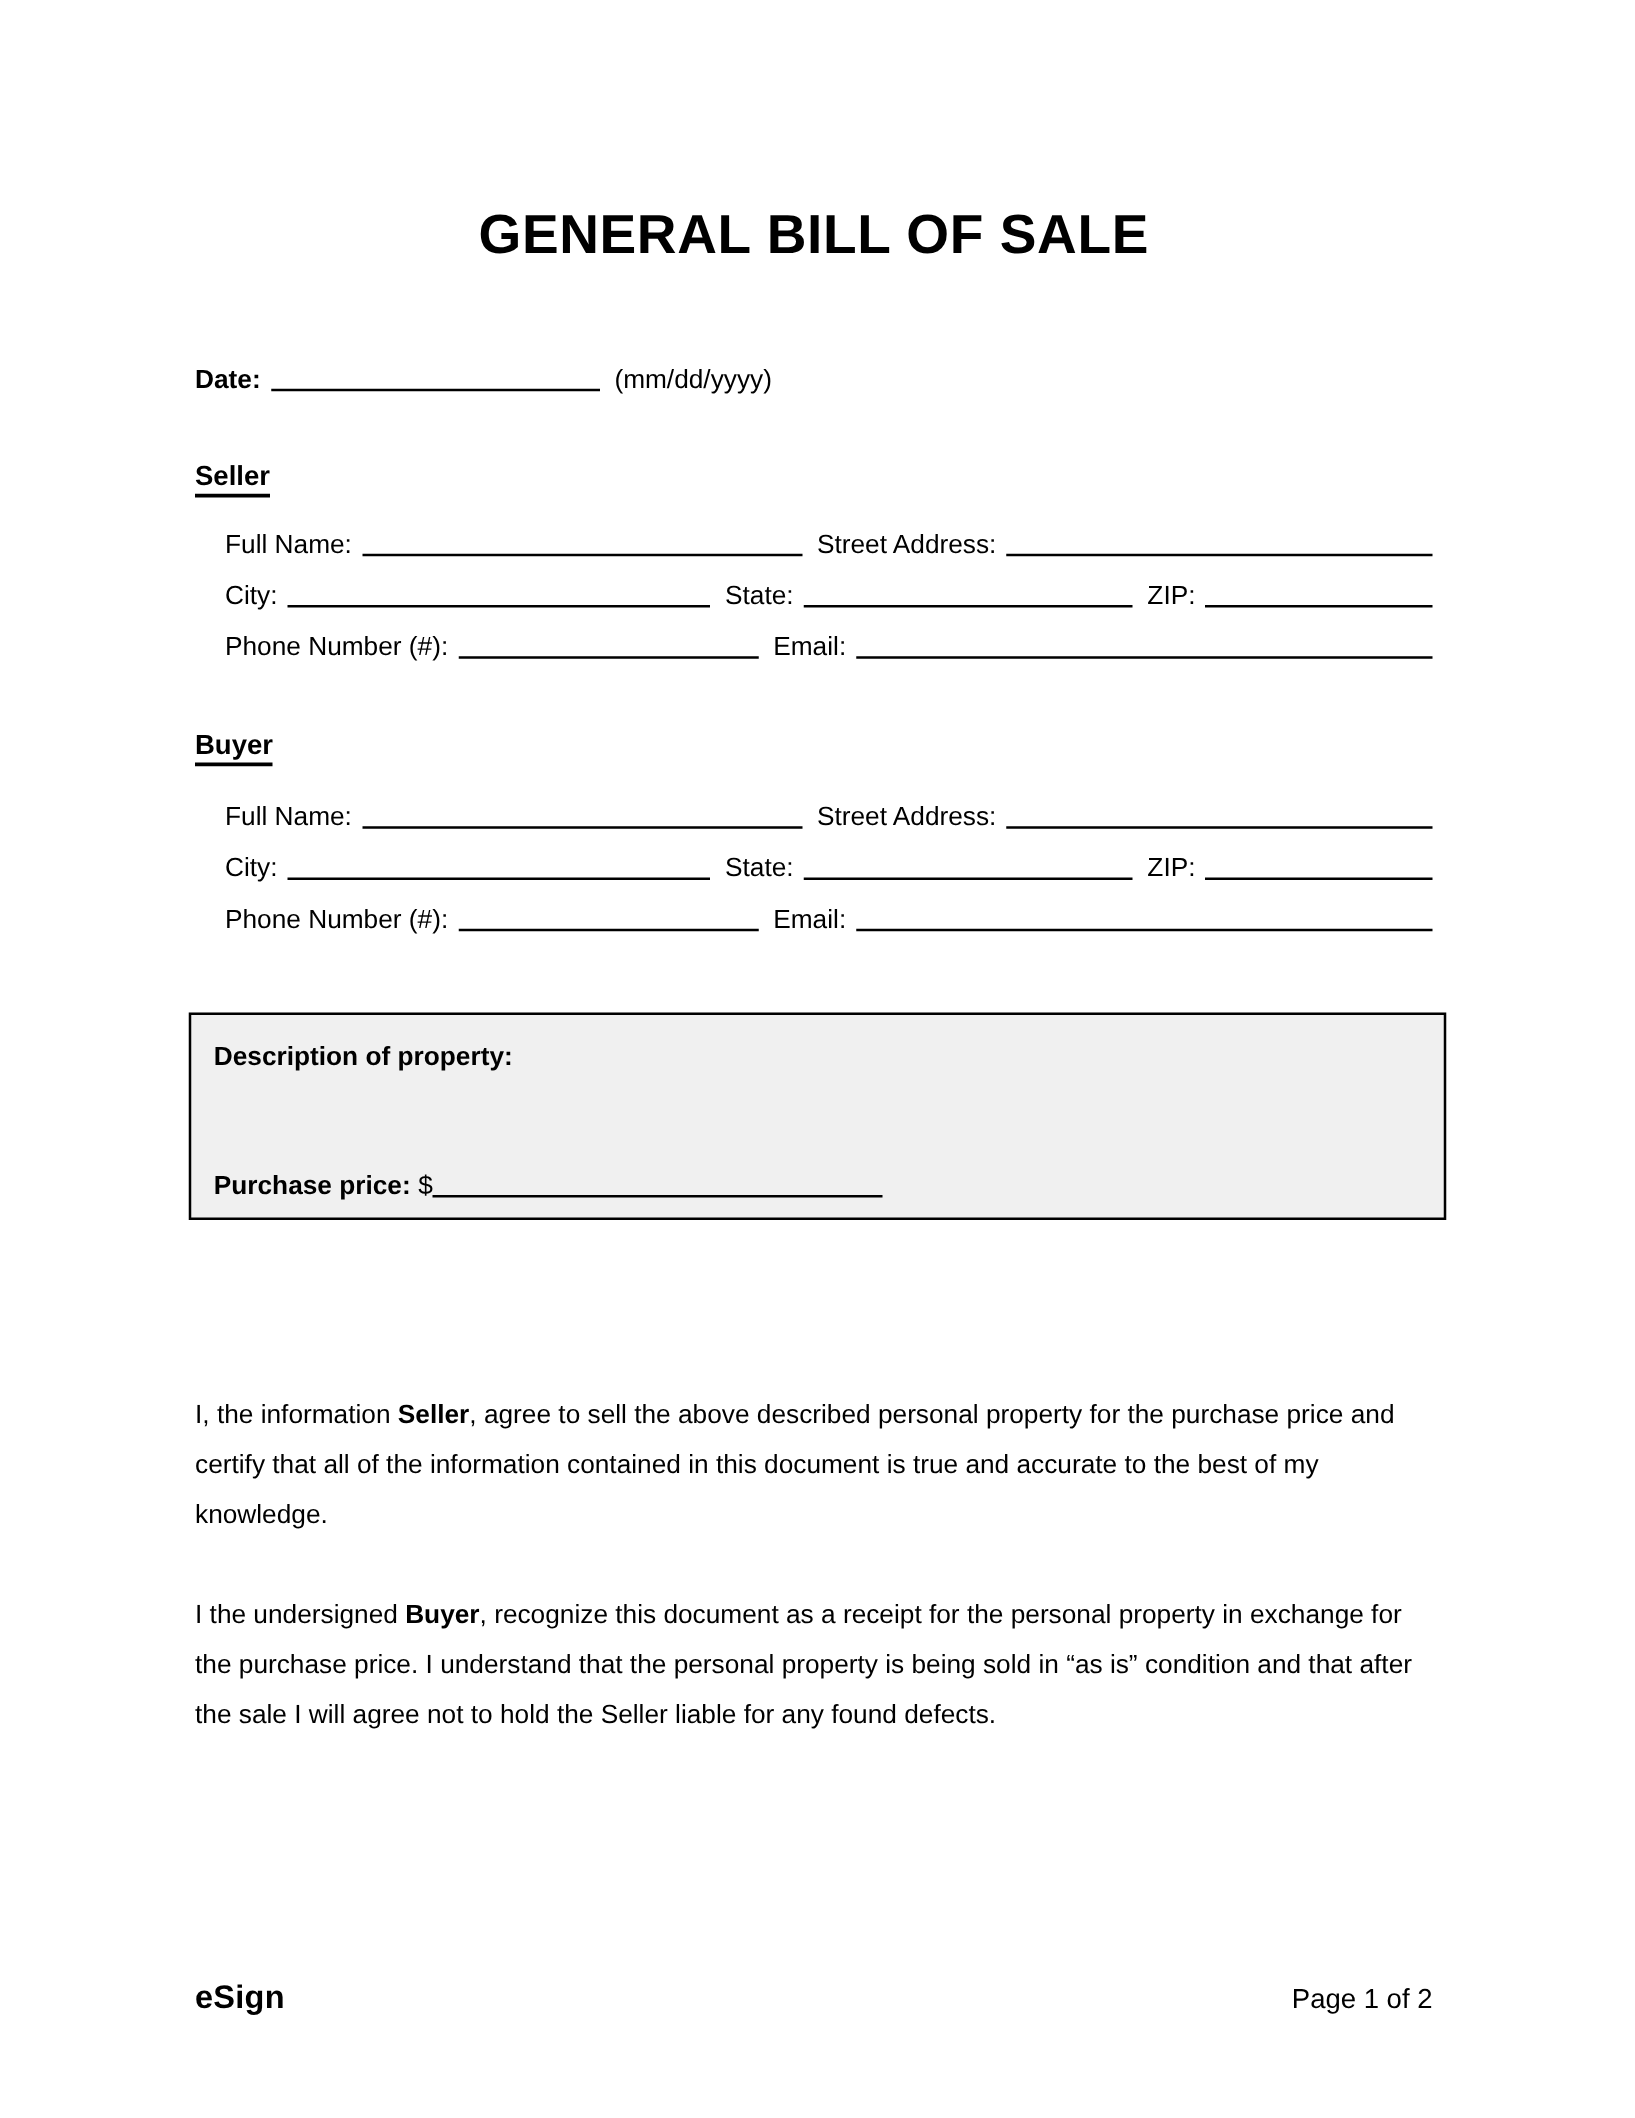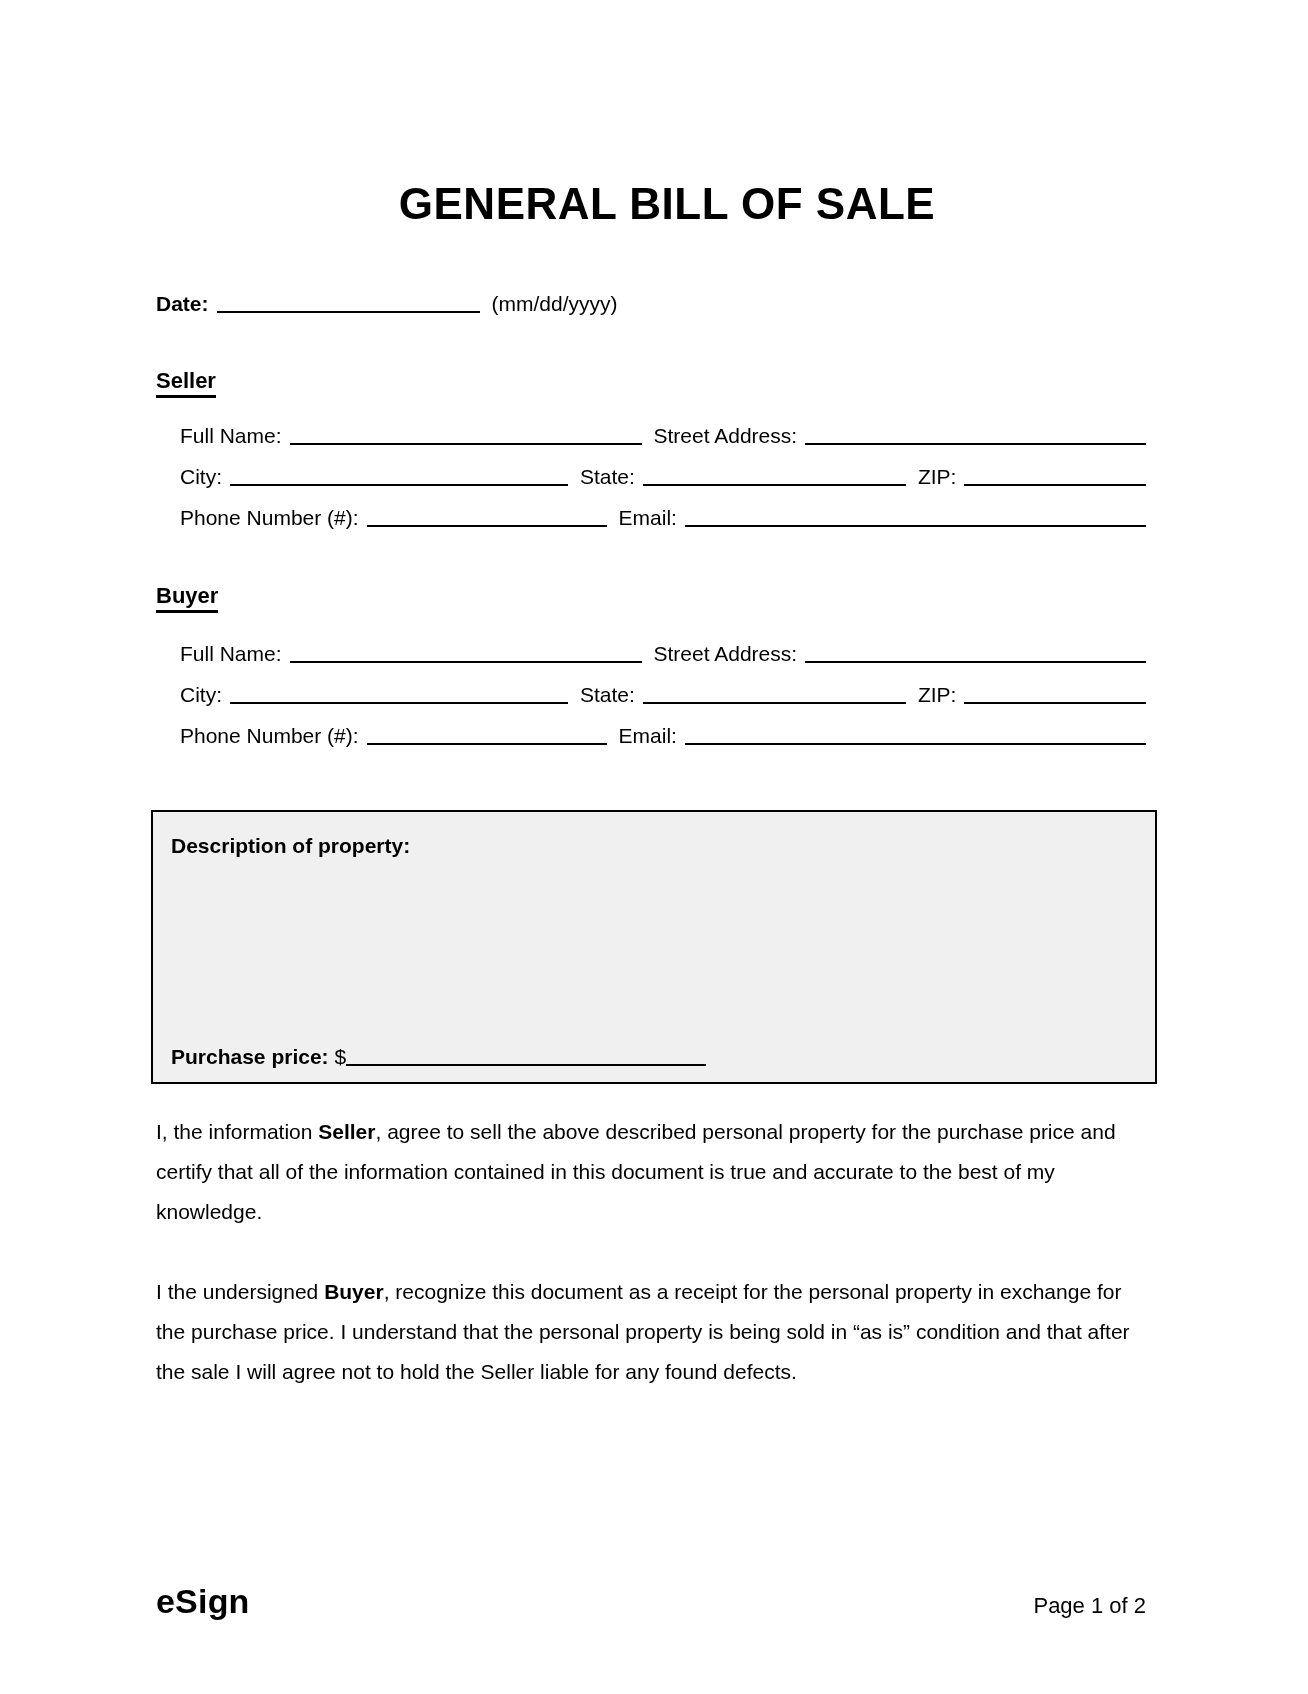--- a/index.html
+++ b/index.html
@@ -20,21 +20,21 @@
     position:relative;
     width:1308px;
     height:1694px;
     background:var(--page-bg);
     overflow:hidden;
   }
   .b{ font-weight:bold; }
 
   .doc-title{
     position:absolute; top:163px; left:156px; width:990px;
-    margin:16px; text-align:center;
+    margin:0; text-align:center;
     font-size:44px; font-weight:bold; letter-spacing:0.5px;
     white-space:nowrap;
   }
 
   .date-row{
     position:absolute; top:288px; left:156px;
     display:flex; align-items:flex-end; height:31px;
     font-size:21px;
   }
   .date-row .lbl{ line-height:31px; }
@@ -74,21 +74,21 @@
   .field-row .lbl{ line-height:31px; flex:0 0 auto;margin-left:24px; }
   .field-row .lbl.gap{ margin-left:12px; }
   .w-name{ width:352px; }
   .w-city{ width:338px; }
   .w-state{ width:263px; }
   .w-phone{ width:240px; }
   .grow{ flex:1 1 auto; }
 
   .prop-box{
     position:absolute; top:810px; left:151px;
-    width:1006px; height:274px;
+    width:1006px; height:166px;
     background:var(--box-fill);
     border:2px solid var(--box-border);
   }
   .box-label{
     position:absolute; top:22px; left:18px;
     font-size:21px; font-weight:bold;
   }
   .desc-area{
     position:absolute; top:58px; left:18px; right:18px; bottom:64px;
     font-size:21px;
@@ -107,21 +107,21 @@
     position:absolute; left:156px; width:1000px;
     margin:0; font-size:21px; line-height:40px;
   }
   .para-seller{ top:1112px; }
   .para-buyer{ top:1272px; }
 
   .footer{
     position:absolute; top:1582px; left:156px; width:990px;
     display:flex; justify-content:space-between; align-items:baseline;
   }
-  .brand{ font-size:34px; font-weight:bold; letter-spacing:0.2px; }
+  .brand{ font-size:26px; font-weight:bold; letter-spacing:0.2px; }
   .pageno{ font-size:22px; }
 </style>
 </head>
 <body>
 
 <div class="page">
 
   <h1 class="doc-title">GENERAL BILL OF SALE</h1>
 
   <div class="date-row">

